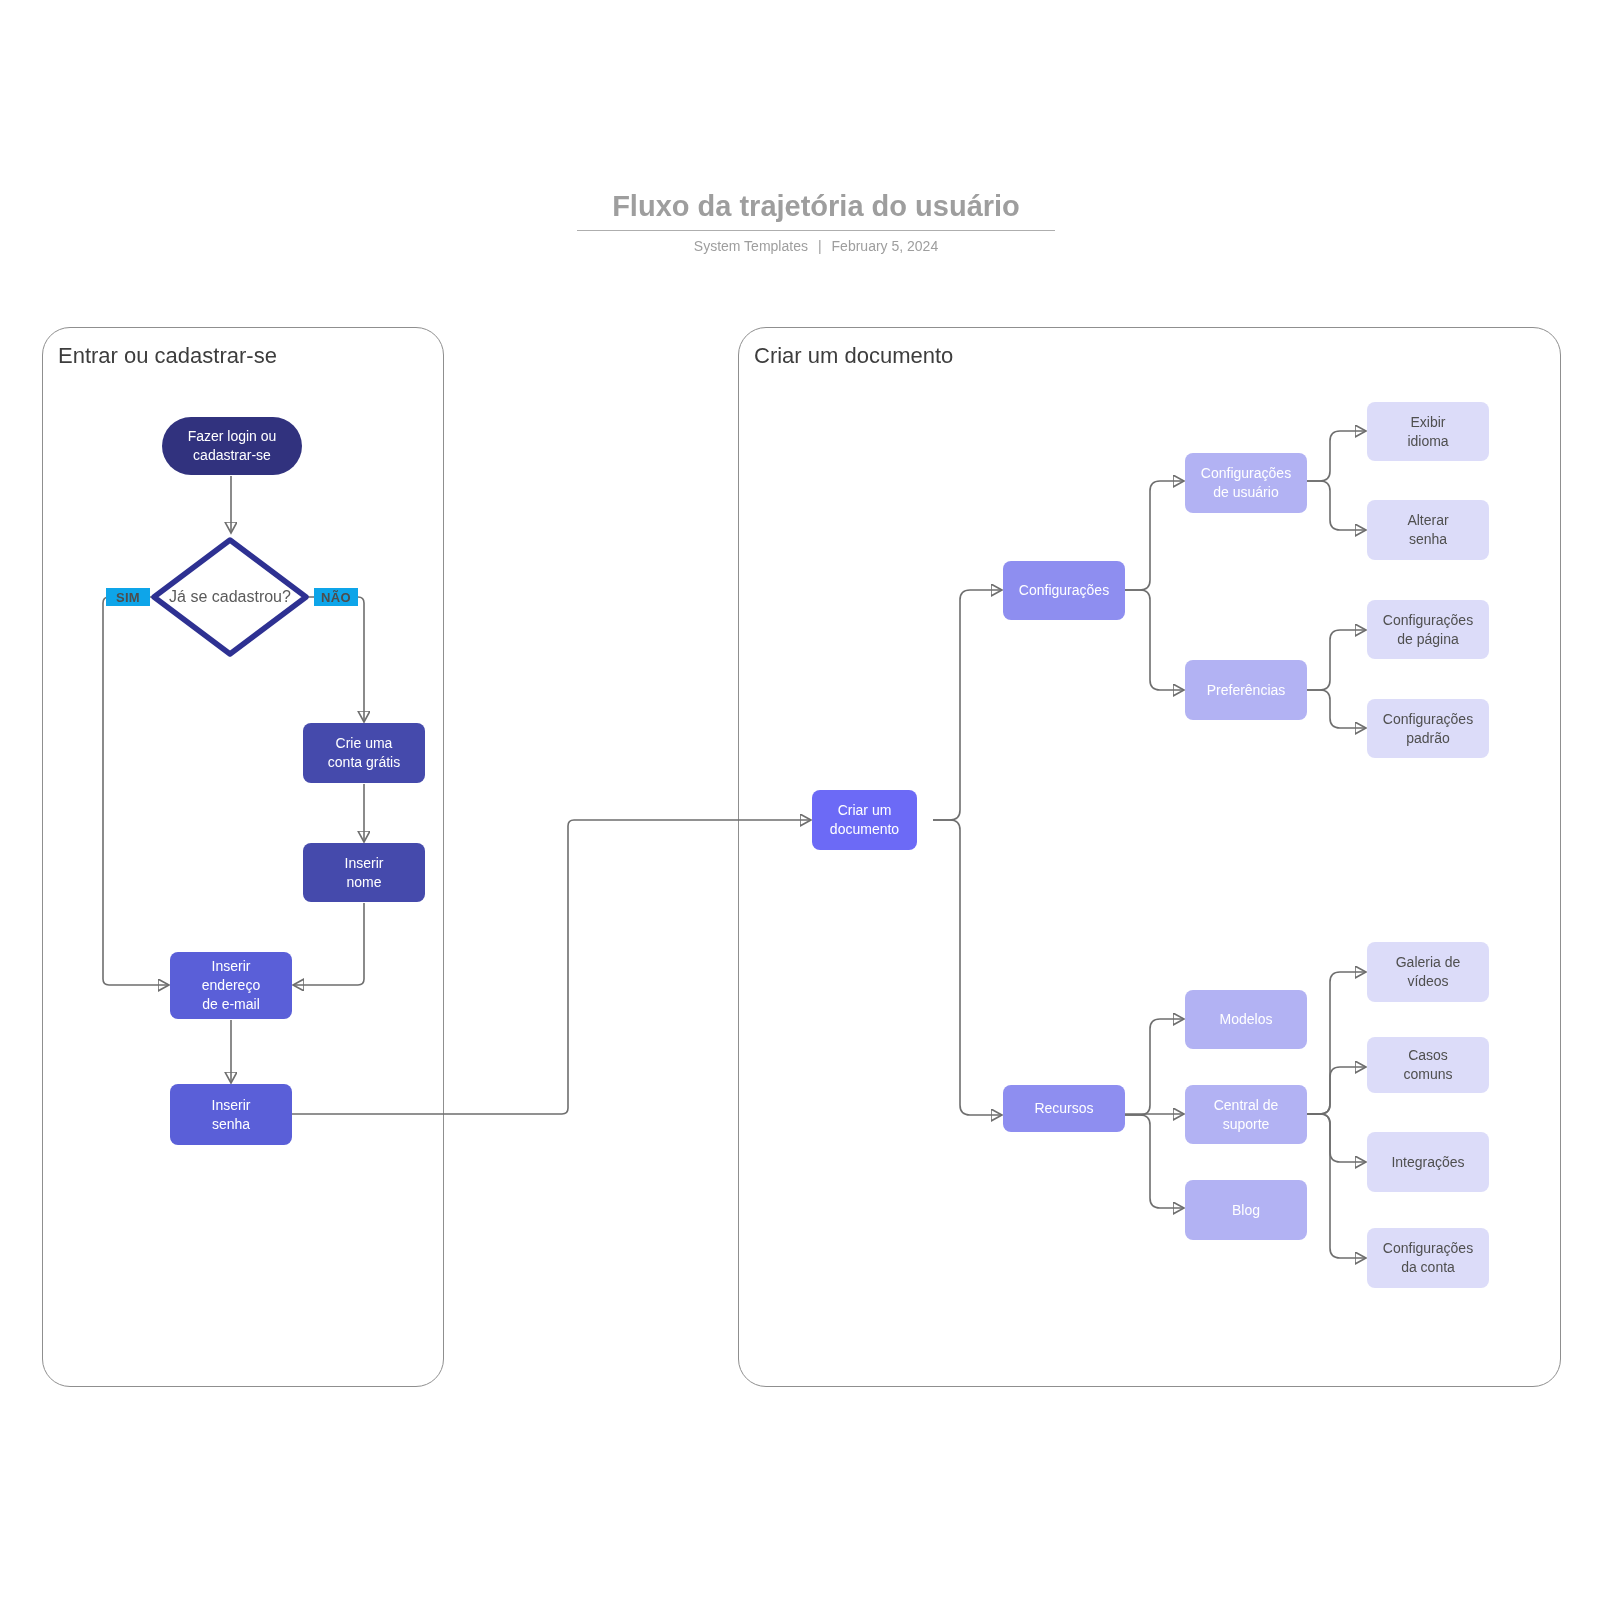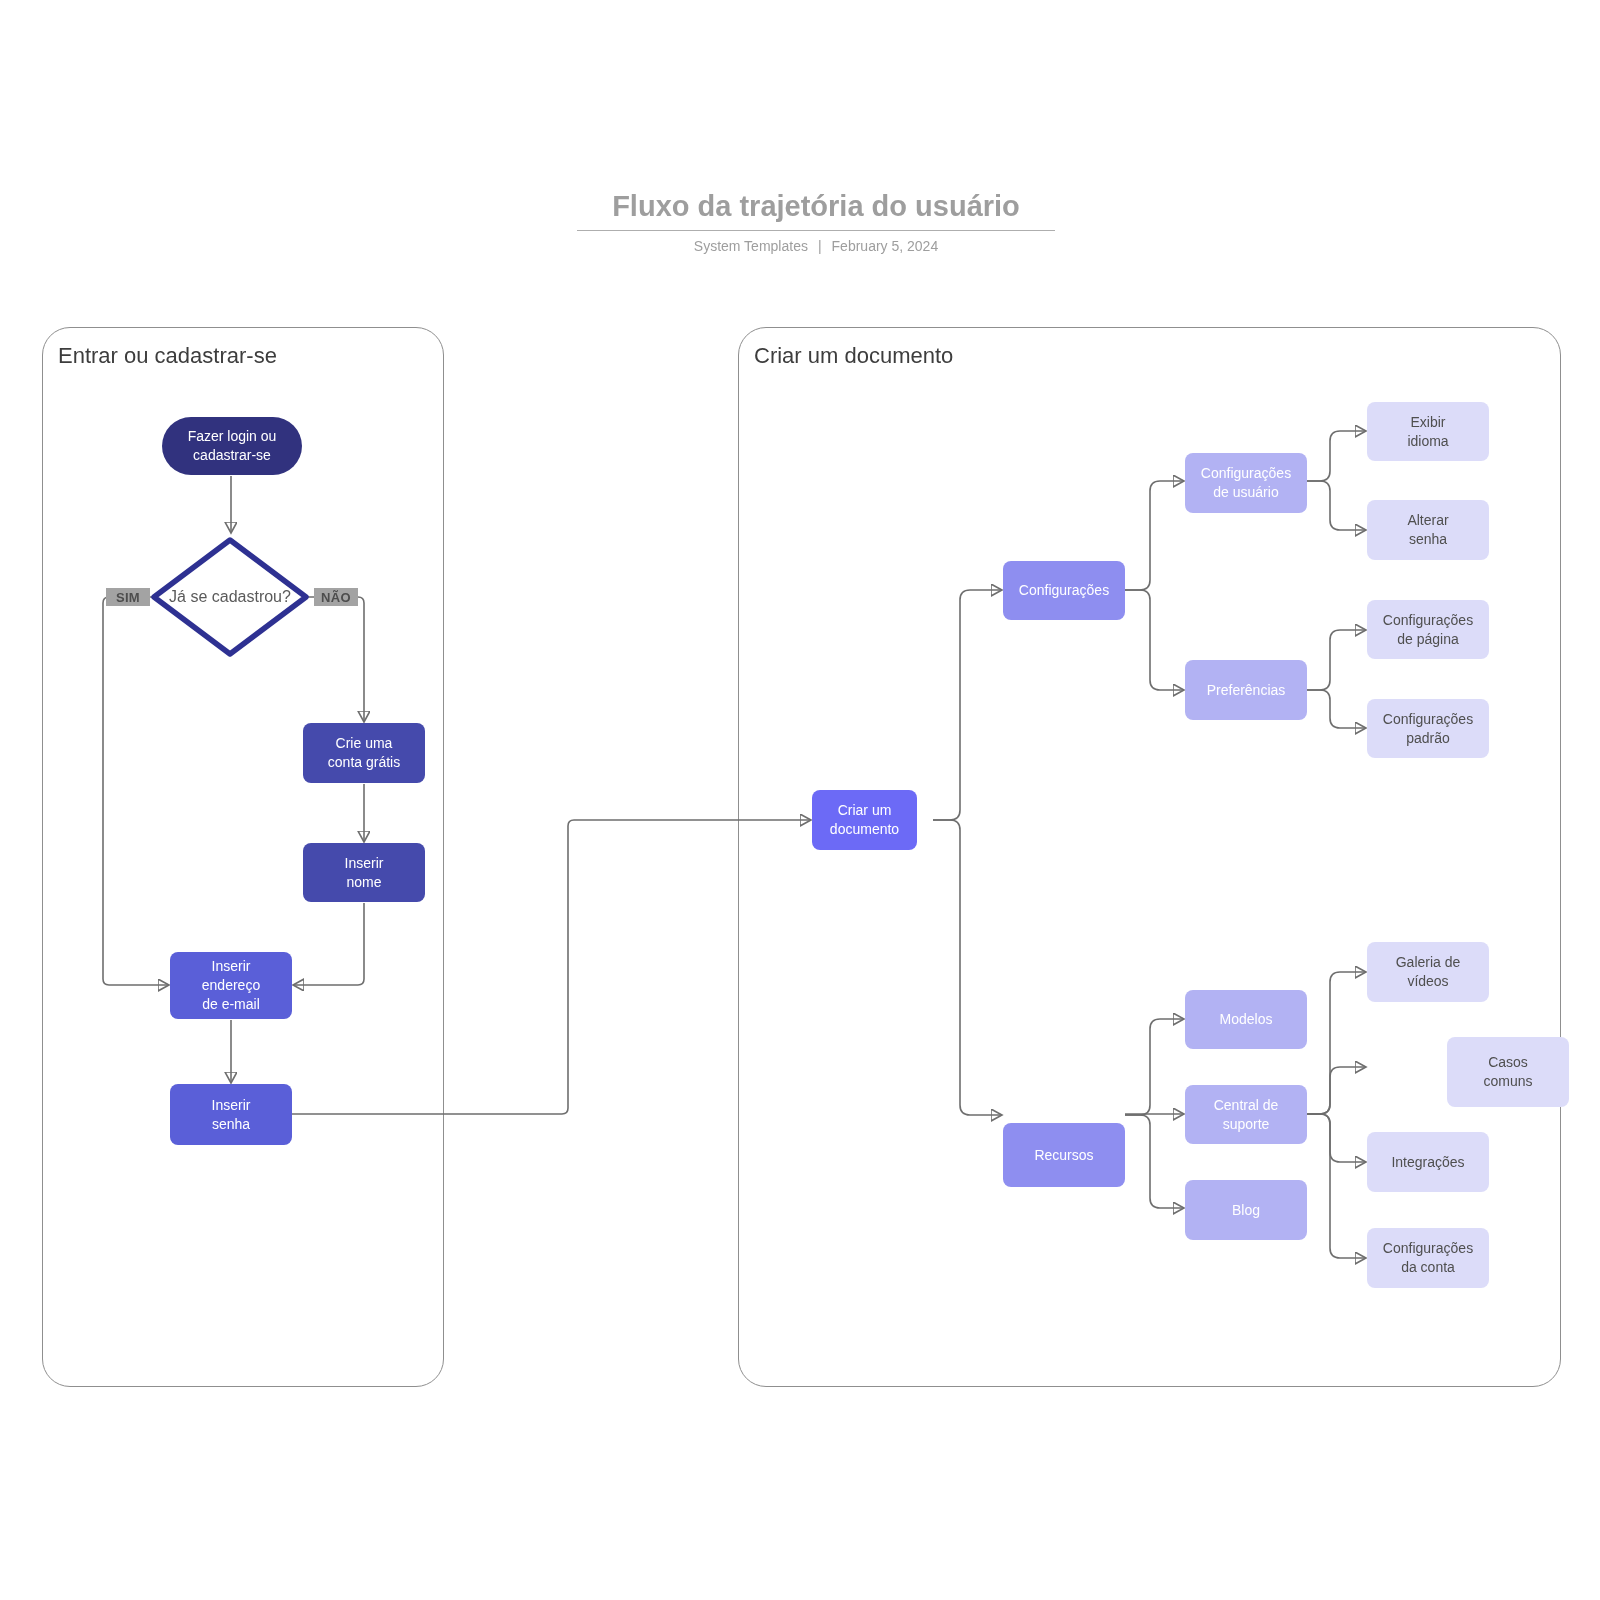--- a/index.html
+++ b/index.html
@@ -35,21 +35,21 @@
   .t7{background:#dcdcf9;color:#4f4f4f;}
   .pill{border-radius:29px;}
 
   
   .diamond-wrap{position:absolute;left:150px;top:536px;width:160px;height:122px;}
   .diamond-label{position:absolute;left:150px;top:536px;width:160px;height:122px;display:flex;align-items:center;justify-content:center;
                  font-size:16px;color:#5a5a5a;}
 
   
   .edge-label{position:absolute;width:44px;height:18px;display:flex;align-items:center;justify-content:center;
-              background:#a3a3a3;font-size:13px;font-weight:bold;color:#4d4d4d;letter-spacing:.3px;}
+              background:#0ea5e9;font-size:13px;font-weight:bold;color:#4d4d4d;letter-spacing:.3px;}
   .edge-label-yes{left:106px;top:588px;}
   .edge-label-no{left:314px;top:588px;}
 </style>
 </head>
 <body>
 
 <div class="canvas">
 
   <header class="titleblock">
     <h1 class="title">Fluxo da trajetória do usuário</h1>
@@ -111,37 +111,37 @@
 nome</div>
   <div class="node t3" style="left:170px;top:952px;width:122px;height:67px">Inserir
 endereço
 de e-mail</div>
   <div class="node t3" style="left:170px;top:1084px;width:122px;height:61px">Inserir
 senha</div>
 
   <div class="node t4" style="left:812px;top:790px;width:105px;height:60px">Criar um
 documento</div>
   <div class="node t5" style="left:1003px;top:561px;width:122px;height:59px">Configurações</div>
-  <div class="node t5" style="left:1003px;top:1123px;width:122px;height:64px">Recursos</div>
+  <div class="node t5" style="left:1003px;top:1085px;width:122px;height:47px">Recursos</div>
   <div class="node t6" style="left:1185px;top:453px;width:122px;height:60px">Configurações
 de usuário</div>
   <div class="node t6" style="left:1185px;top:660px;width:122px;height:60px">Preferências</div>
   <div class="node t6" style="left:1185px;top:990px;width:122px;height:59px">Modelos</div>
   <div class="node t6" style="left:1185px;top:1085px;width:122px;height:59px">Central de
 suporte</div>
   <div class="node t6" style="left:1185px;top:1180px;width:122px;height:60px">Blog</div>
   <div class="node t7" style="left:1367px;top:402px;width:122px;height:59px">Exibir
 idioma</div>
   <div class="node t7" style="left:1367px;top:500px;width:122px;height:60px">Alterar
 senha</div>
   <div class="node t7" style="left:1367px;top:600px;width:122px;height:59px">Configurações
 de página</div>
   <div class="node t7" style="left:1367px;top:699px;width:122px;height:59px">Configurações
 padrão</div>
   <div class="node t7" style="left:1367px;top:942px;width:122px;height:60px">Galeria de
 vídeos</div>
-  <div class="node t7" style="left:1447px;top:1037px;width:122px;height:70px">Casos
+  <div class="node t7" style="left:1367px;top:1037px;width:122px;height:56px">Casos
 comuns</div>
   <div class="node t7" style="left:1367px;top:1132px;width:122px;height:60px">Integrações</div>
   <div class="node t7" style="left:1367px;top:1228px;width:122px;height:60px">Configurações
 da conta</div>
 
 </div>
 
 </body></html>

